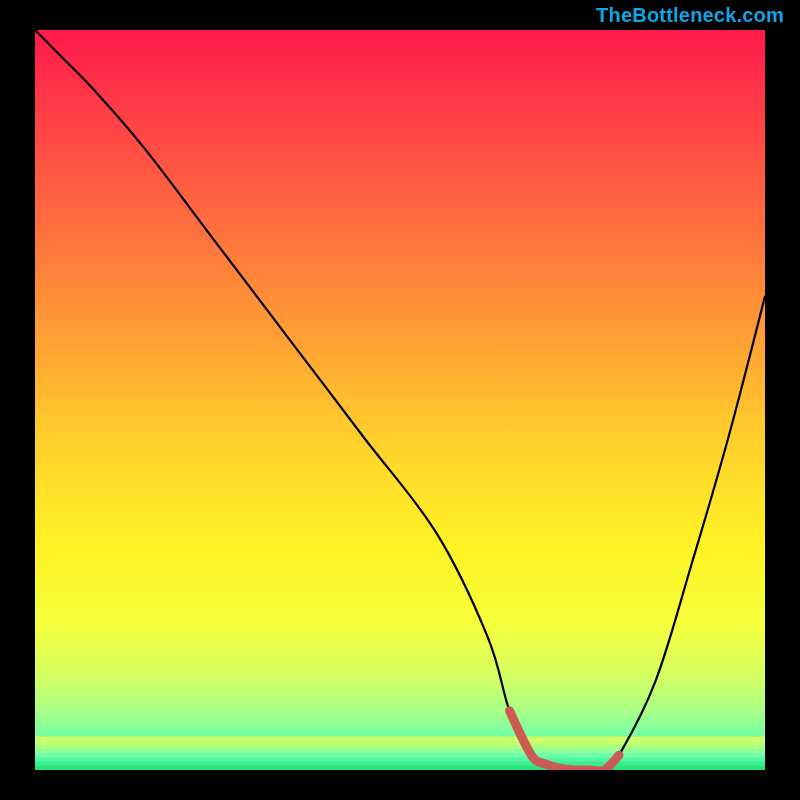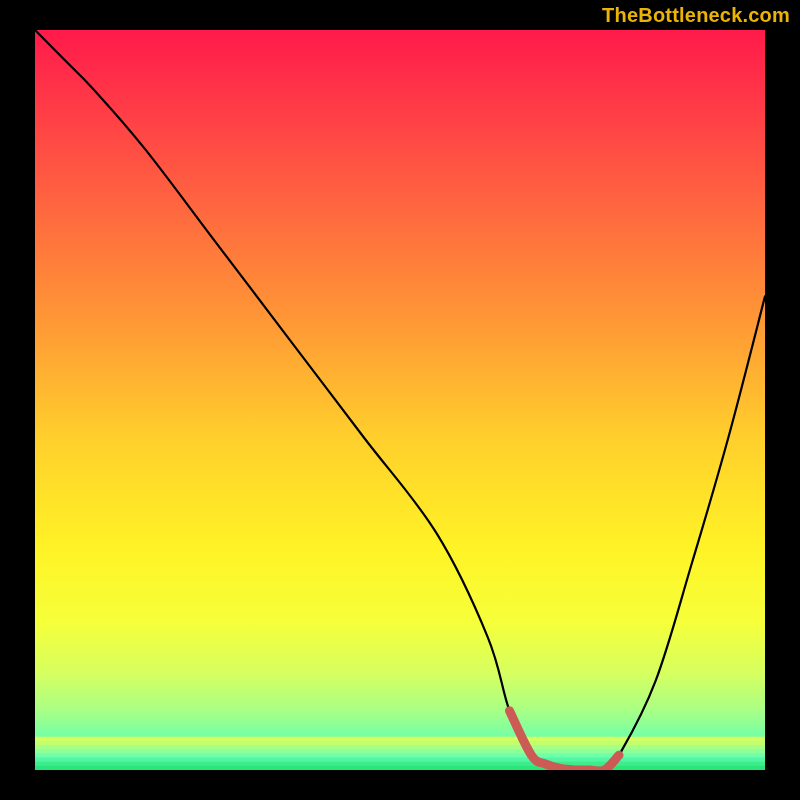--- a/index.html
+++ b/index.html
@@ -13,22 +13,22 @@
   }
   .frame {
     position: relative;
     width: 800px;
     height: 800px;
     background: #000;
   }
   .watermark {
     position: absolute;
     top: 4px;
-    right: 10px;
-    color: #eab308;
+    right: 16px;
+    color: #0ea5e9;
     font-size: 20px;
     font-weight: bold;
     letter-spacing: 0.2px;
     z-index: 10;
   }
   .plot-area {
     position: absolute;
     left: 35px;
     top: 30px;
     width: 730px;

